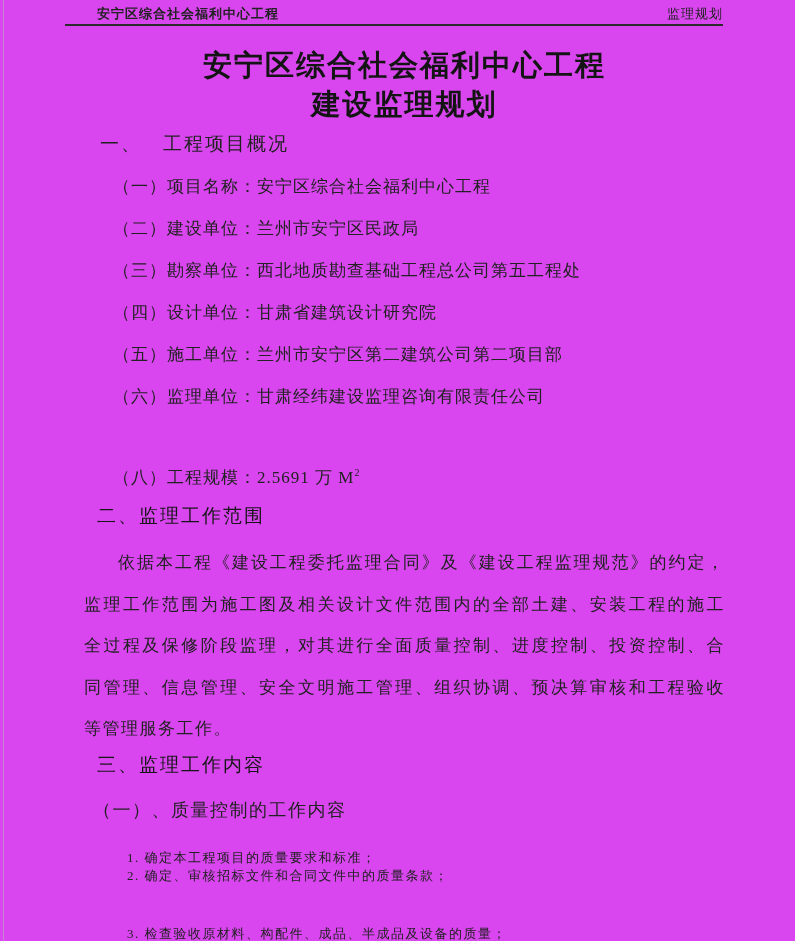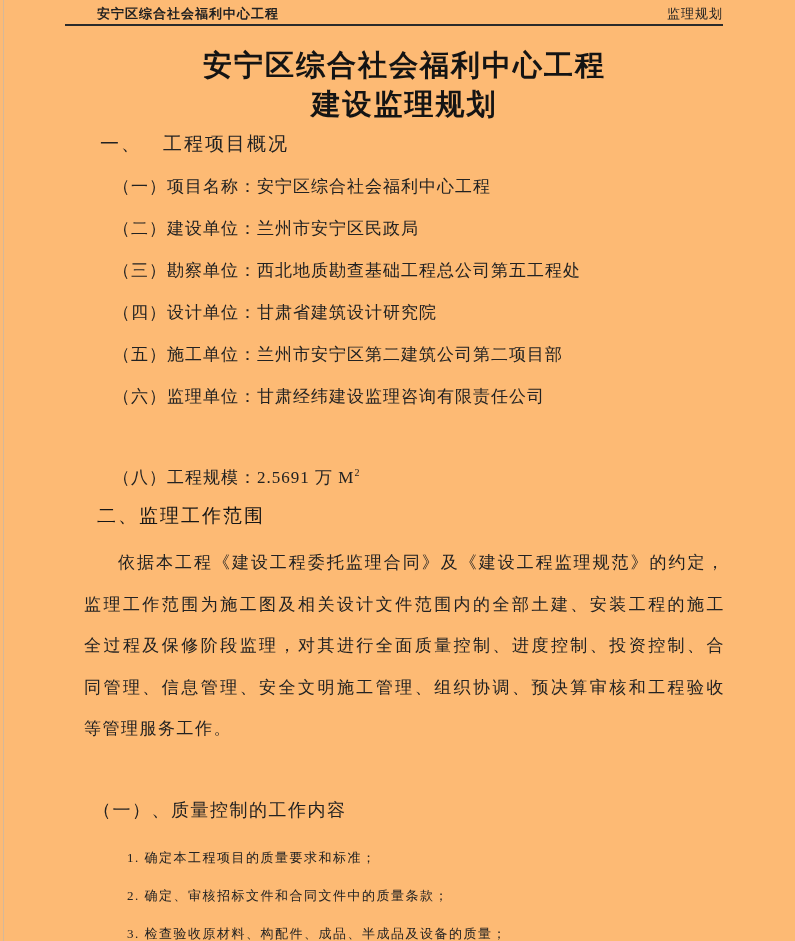--- a/index.html
+++ b/index.html
@@ -1,21 +1,21 @@
 <!DOCTYPE html>
 <html><head>
 <meta charset="utf-8">
 <style>
   html,body{margin:0;padding:0;background:#ffffff;}
   body{
     width:795px;height:941px;overflow:hidden;position:relative;
     font-family:"Liberation Serif","DejaVu Serif",serif;
     color:#1f1f1f;
   }
-  .page{position:absolute;inset:0;background:#fdba74;overflow:hidden;}
+  .page{position:absolute;inset:0;background:#d946ef;overflow:hidden;}
   .scan-edge{position:absolute;left:3px;top:0;bottom:0;width:1px;background:#b7b7b7;opacity:.55;}
   .header{
     position:absolute;left:65px;right:72px;top:6px;
     display:flex;justify-content:space-between;align-items:flex-end;
     border-bottom:2px solid #2b2b2b;padding-bottom:3px;
     font-size:13px;line-height:15px;letter-spacing:1px;color:#222;
   }
   .header .left{margin-left:32px;font-weight:bold;}
   .header .right{font-weight:normal;}
   .title{
@@ -52,21 +52,21 @@
   .pline.first{text-indent:2em;}
   .pline.last{text-align-last:left;white-space:normal;}
   .subhead{
     position:absolute;left:93px;top:800px;
     font-size:18px;line-height:1.2;letter-spacing:1.5px;color:#222;
   }
   .num-item{
     position:absolute;left:127px;right:60px;
     font-size:13px;line-height:1.3;letter-spacing:1.5px;color:#222;
   }
-  .n1{top:850px}.n2{top:888px}.n3{top:926px}
+  .n1{top:850px}.n2{top:868px}.n3{top:926px}
 </style>
 </head>
 <body>
 
 <div class="page">
   <div class="scan-edge"></div>
 
   <div class="header">
     <span class="left">安宁区综合社会福利中心工程</span>
     <span class="right">监理规划</span>
@@ -92,19 +92,20 @@
   <div class="h-hei h2">二、监理工作范围</div>
 
   <div class="para">
     <div class="pline first">依据本工程《建设工程委托监理合同》及《建设工程监理规范》的约定，</div>
     <div class="pline">监理工作范围为施工图及相关设计文件范围内的全部土建、安装工程的施工</div>
     <div class="pline">全过程及保修阶段监理，对其进行全面质量控制、进度控制、投资控制、合</div>
     <div class="pline">同管理、信息管理、安全文明施工管理、组织协调、预决算审核和工程验收</div>
     <div class="pline last">等管理服务工作。</div>
   </div>
 
+  <div class="h-hei h3">三、监理工作内容</div>
 
   <div class="subhead">（一）、质量控制的工作内容</div>
 
   <div class="num-item n1">1. 确定本工程项目的质量要求和标准；</div>
   <div class="num-item n2">2. 确定、审核招标文件和合同文件中的质量条款；</div>
   <div class="num-item n3">3. 检查验收原材料、构配件、成品、半成品及设备的质量；</div>
 </div>
 
 </body></html>

